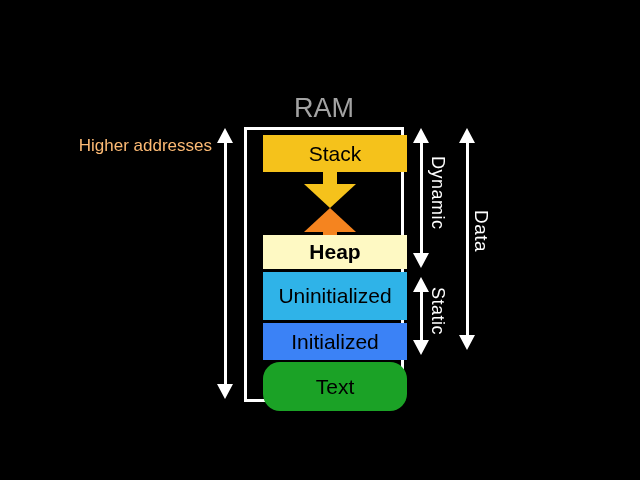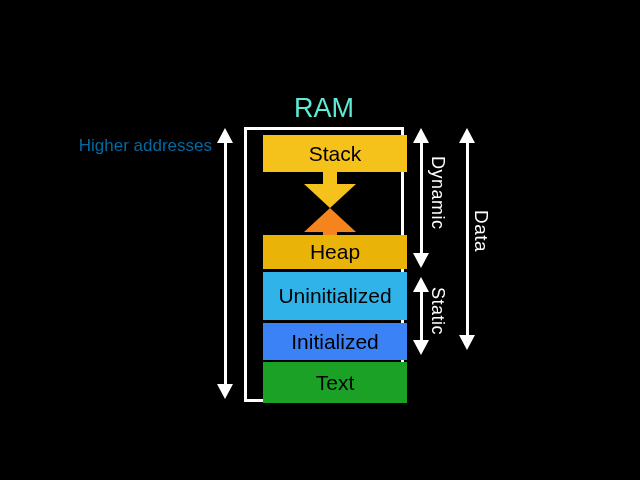--- a/index.html
+++ b/index.html
@@ -8,27 +8,27 @@
     position: relative;
     width: 640px; height: 480px;
     background: #000000;
     overflow: hidden;
     font-family: "Liberation Sans", sans-serif;
   }
 
   
   #ram-title {
     position: absolute; left: 244px; top: 93px; width: 160px;
-    text-align: center; color: #5eead4; font-size: 27px; line-height: 30px;
+    text-align: center; color: #a3a3a3; font-size: 27px; line-height: 30px;
   }
 
   
   .addr-label {
     position: absolute; left: 40px; width: 172px;
-    text-align: right; color: #0369a1; font-size: 17px; line-height: 20px;
+    text-align: right; color: #fdba74; font-size: 17px; line-height: 20px;
   }
   #higher-label { top: 136px; }
   #lower-label  { top: 368px; }
 
   
   #ram-box {
     position: absolute; left: 244px; top: 127px;
     width: 160px; height: 275px;
     border: 3px solid #ffffff;
     background: #000000;
@@ -38,21 +38,21 @@
   .seg {
     width: 144px;
     display: flex; align-items: center; justify-content: center;
     color: #000000; font-size: 21px;
     flex: none;
   }
   #seg-stack  { height: 37px; }
   #seg-heap   { height: 34px; margin-bottom: 3px; }
   #seg-uninit { height: 48px; margin-bottom: 3px; }
   #seg-init   { height: 37px; margin-bottom: 2px; }
-  #seg-text   { height: 41px; }
+  #seg-text   { height: 49px; border-radius: 17px; }
 
   
   #growth-gap {
     height: 63px; flex: none;
     display: flex; flex-direction: column; align-items: center;
   }
   .garrow { display: flex; flex-direction: column; align-items: center; flex: none; }
   .gstem { width: 14px; }
   #stack-growth-arrow .gstem { height: 12px; background: #f5c21b; }
   #heap-growth-arrow  .gstem { height: 3px;  background: #f5841f; }
@@ -120,21 +120,21 @@
       <div id="stack-growth-arrow" class="garrow">
         <div class="gstem"></div>
         <div class="ghead-down"></div>
       </div>
       <div id="heap-growth-arrow" class="garrow">
         <div class="ghead-up"></div>
         <div class="gstem"></div>
       </div>
     </div>
 
-    <div id="seg-heap" class="seg" style="background: #eab308;">
+    <div id="seg-heap" class="seg" style="background: #fef9c3; font-weight: bold;">
       <span>Heap</span>
     </div>
     <div id="seg-uninit" class="seg" style="background: rgb(47, 179, 232);">
       <span>Uninitialized</span>
     </div>
     <div id="seg-init" class="seg" style="background: #3b82f6;">
       <span>Initialized</span>
     </div>
     <div id="seg-text" class="seg" style="background: rgb(27, 162, 38);">
       <span>Text</span>

